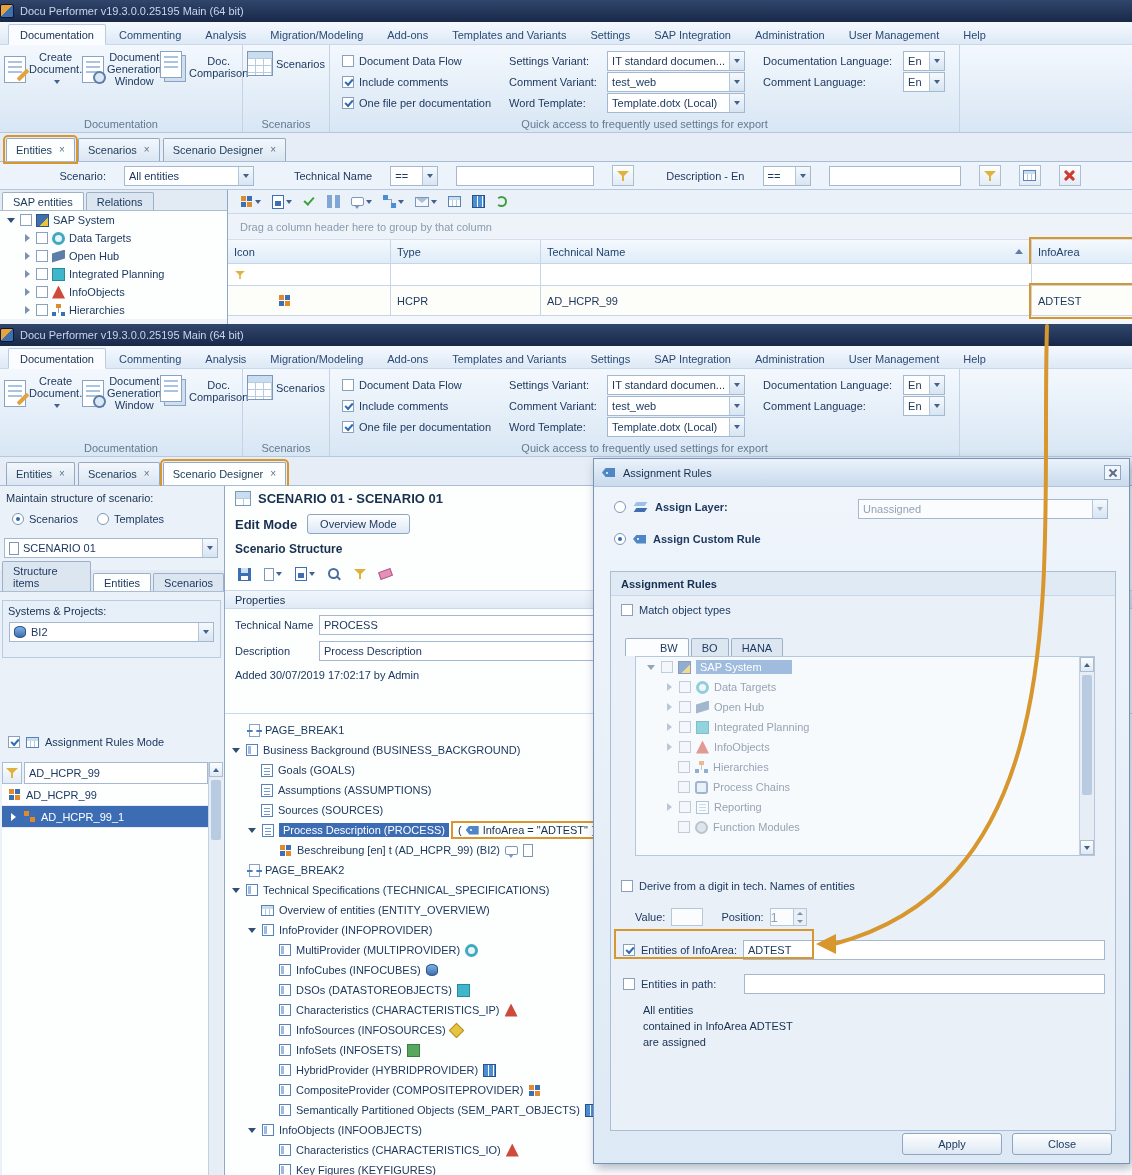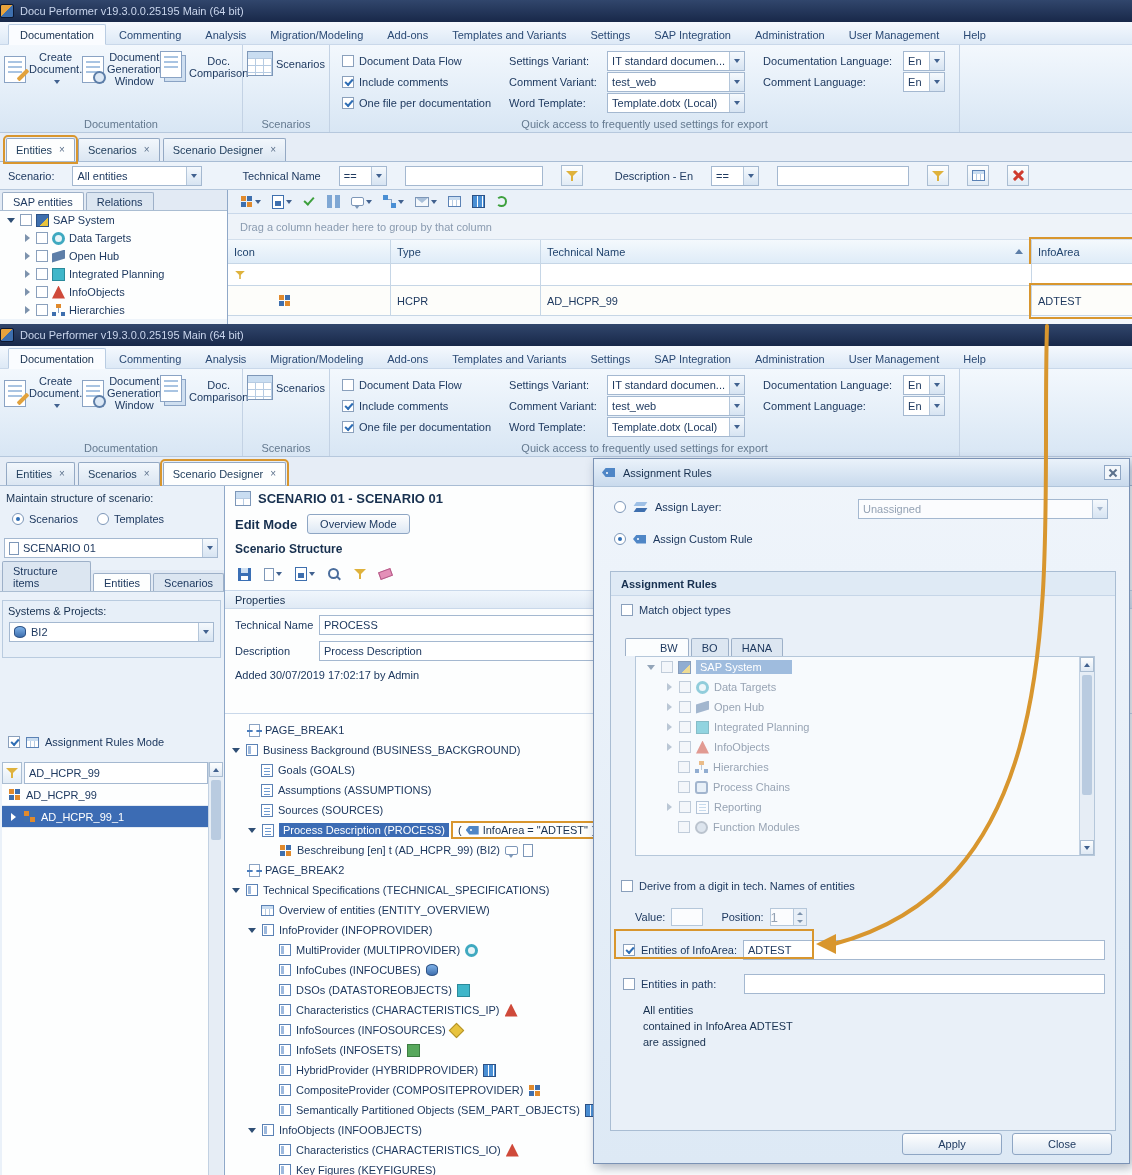--- a/index.html
+++ b/index.html
@@ -158,21 +158,21 @@
       border-bottom:1px solid #a8bcd4; }
   .doctab { height:23px; display:flex; align-items:center; gap:7px; padding:0 9px; border:1px solid #94a9c4;
       border-bottom:none; background:linear-gradient(#f2f7fc,#dbe6f2); color:#24415f; border-radius:2px 2px 0 0; }
   .doctab.active { background:#fdfefe; }
   .tabx { color:#5c718c; font-size:10px; line-height:10px; }
 
   .hl-outline { outline:2px solid #d8962e; outline-offset:1px; }
 
   
   .filterbar { height:28px; background:#edf3fa; border-bottom:1px solid #b6c8dd; display:flex; align-items:center;
-      padding-left:8px; gap:18px; }
+      padding-left:8px; gap:18px;justify-content:center; }
   .fb-label { white-space:nowrap; }
   .top-content { display:flex; height:134px; }
   .panel-left { width:228px; border-right:1px solid #8fa8c8; background:#eef4fa; flex:none; }
   .ptabs { display:flex; height:21px; align-items:flex-end; padding-left:2px; gap:2px; background:#e2eaf4;
       border-bottom:1px solid #aabdd2; }
   .ptab { padding:3px 10px 2px; border:1px solid #9db0c8; border-bottom:none; background:#dce6f1; border-radius:2px 2px 0 0; }
   .ptab.active { background:#fdfefe; }
   .tree { background:#fdfefe; }
   .trow { display:flex; align-items:center; gap:4px; height:18px; padding-left:6px; white-space:nowrap; }
   .trow.child { padding-left:22px; }
@@ -235,21 +235,21 @@
 
   
   .dialog { position:absolute; left:593px; top:458px; width:537px; height:706px; z-index:40;
       border:1px solid #7a92b5; background:linear-gradient(#f0f5fb,#dde9f5); box-shadow:3px 4px 10px rgba(30,50,80,.35); }
   .dlg-titlebar { height:28px; background:linear-gradient(#eaf2fa,#c9daed); border-bottom:1px solid #b0c4da;
       display:flex; align-items:center; gap:8px; padding:0 8px; color:#17304f; }
   .dlg-close { margin-left:auto; width:17px; height:15px; border:1px solid #8ea6c4; background:#f3f7fb;
       position:relative; }
   .dlg-close::before,.dlg-close::after { content:""; position:absolute; left:7px; top:2px; width:2px; height:10px; background:#5c718c; }
   .dlg-close::before { transform:rotate(45deg); } .dlg-close::after { transform:rotate(-45deg); }
-  .dlg-row { position:absolute; display:flex; align-items:center; gap:7px; }
+  .dlg-row { position:absolute; display:flex; align-items:center; gap:7px;font-weight:bold; }
   .groupframe { position:absolute; left:16px; top:112px; width:506px; height:560px; border:1px solid #a9bdd3;
       background:#e9f0f8; }
   .gf-title { height:24px; background:#dfeaf5; border-bottom:1px solid #c6d6e8; display:flex; align-items:center;
       padding-left:10px; font-weight:bold; color:#17304f; }
   .dtabs { position:absolute; left:14px; top:62px; display:flex; align-items:flex-end; gap:2px; height:22px; }
   .dtab { padding:3px 10px 2px; border:1px solid #9db0c8; border-bottom:none; background:#dce6f1; border-radius:2px 2px 0 0; }
   .dtab.active { background:#fbfdfe;padding-left:34px; }
   .dtree { position:absolute; left:24px; top:84px; width:460px; height:200px; background:#f7fafd;
       border:1px solid #b5c7da; overflow:hidden; }
   .dtrow { display:flex; align-items:center; gap:5px; height:20px; padding-left:10px; color:#98a4b4; white-space:nowrap; }

